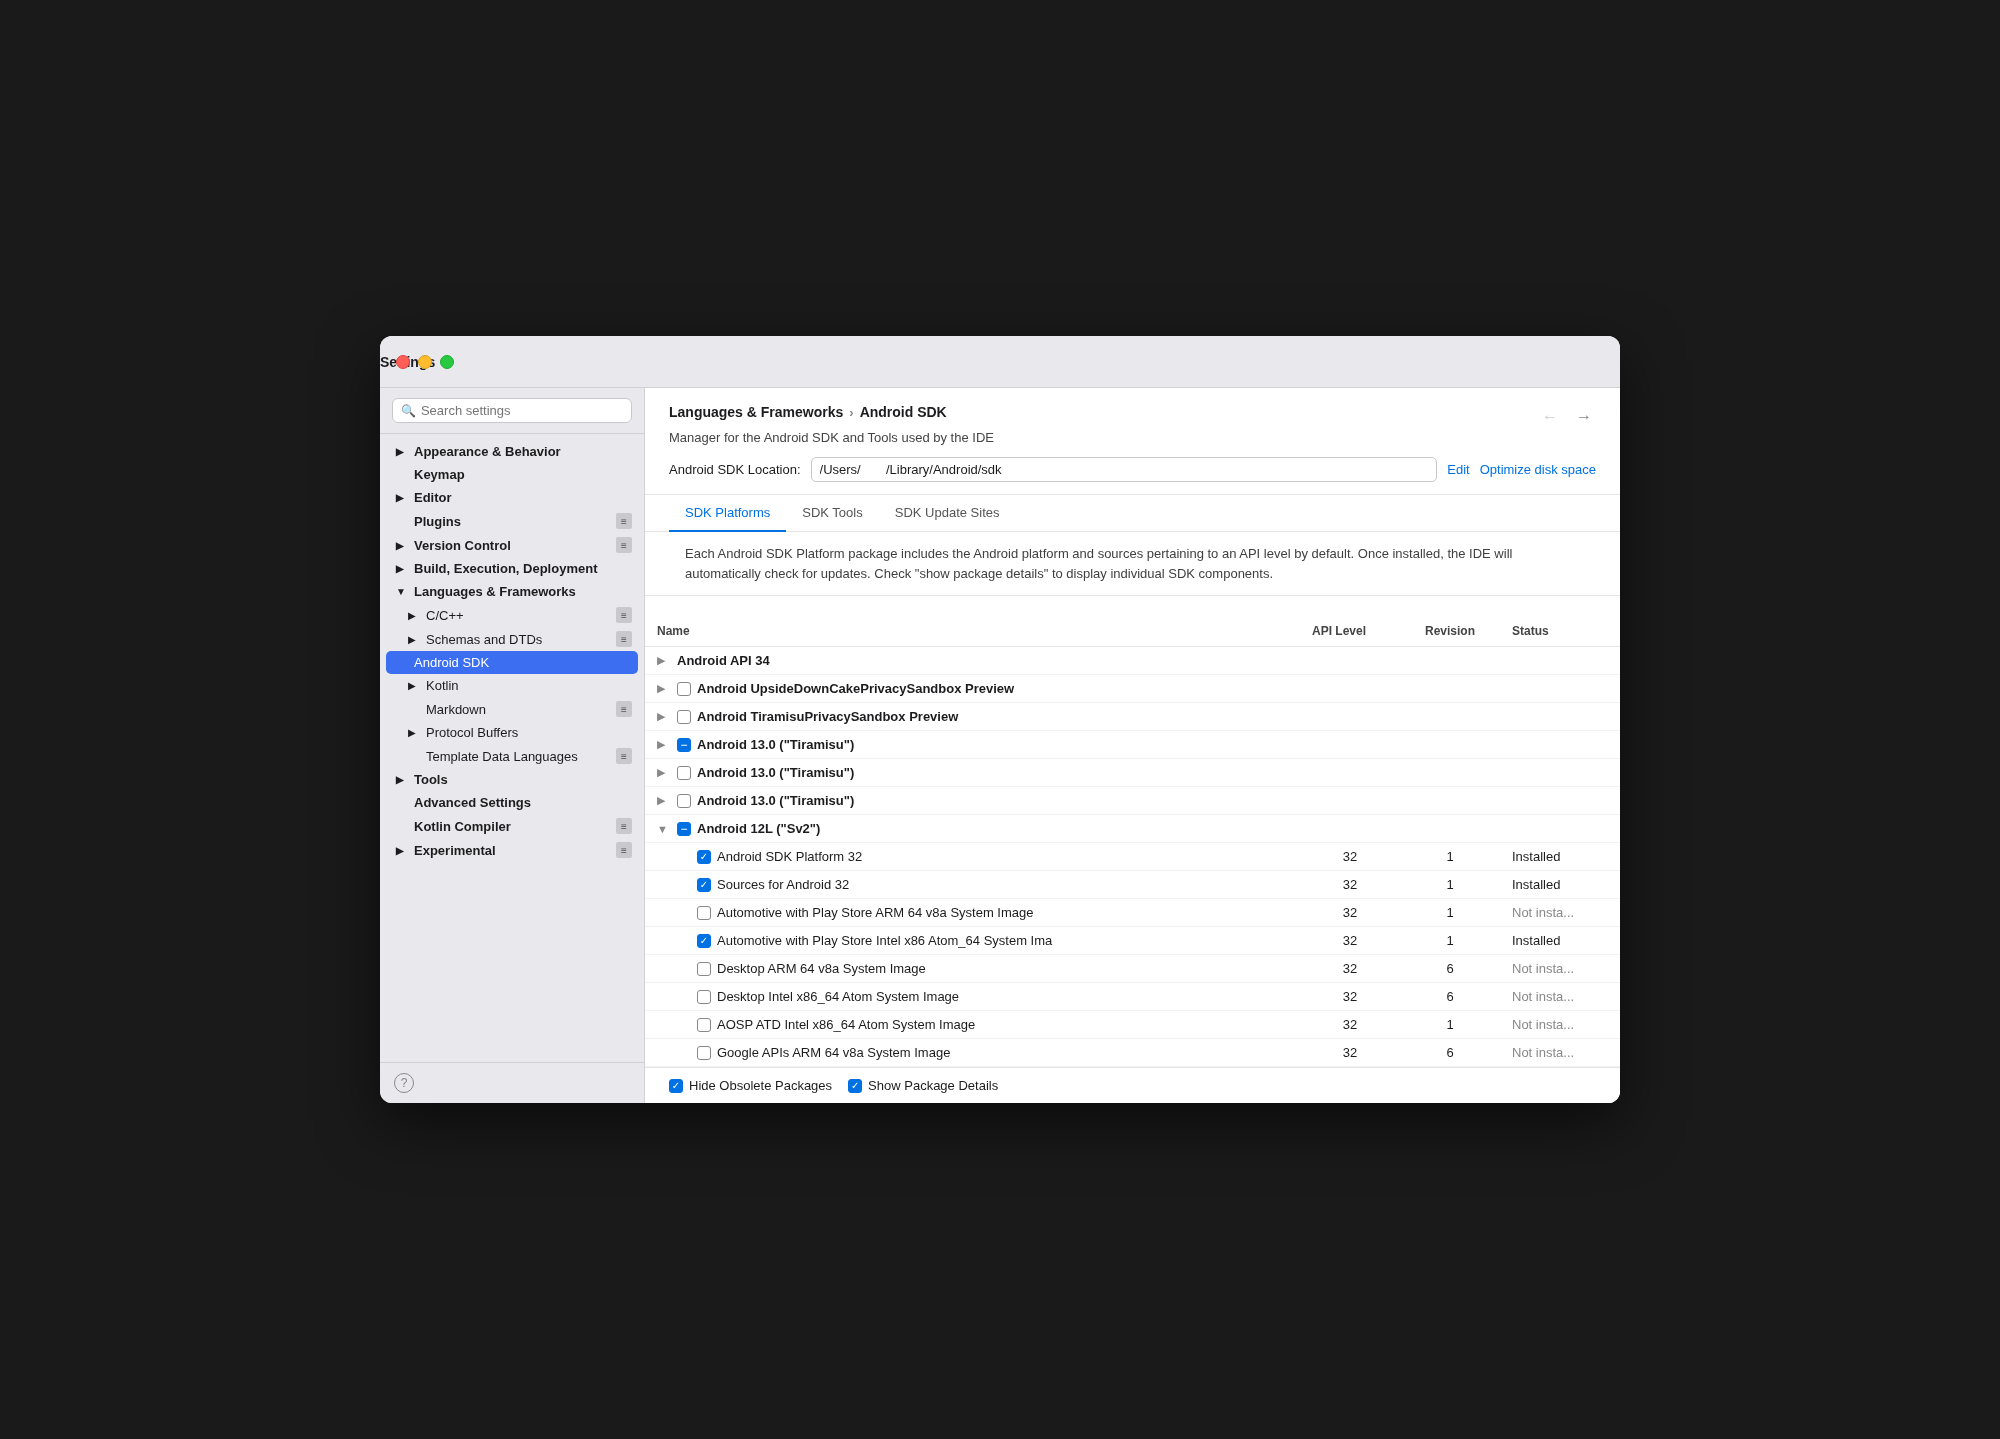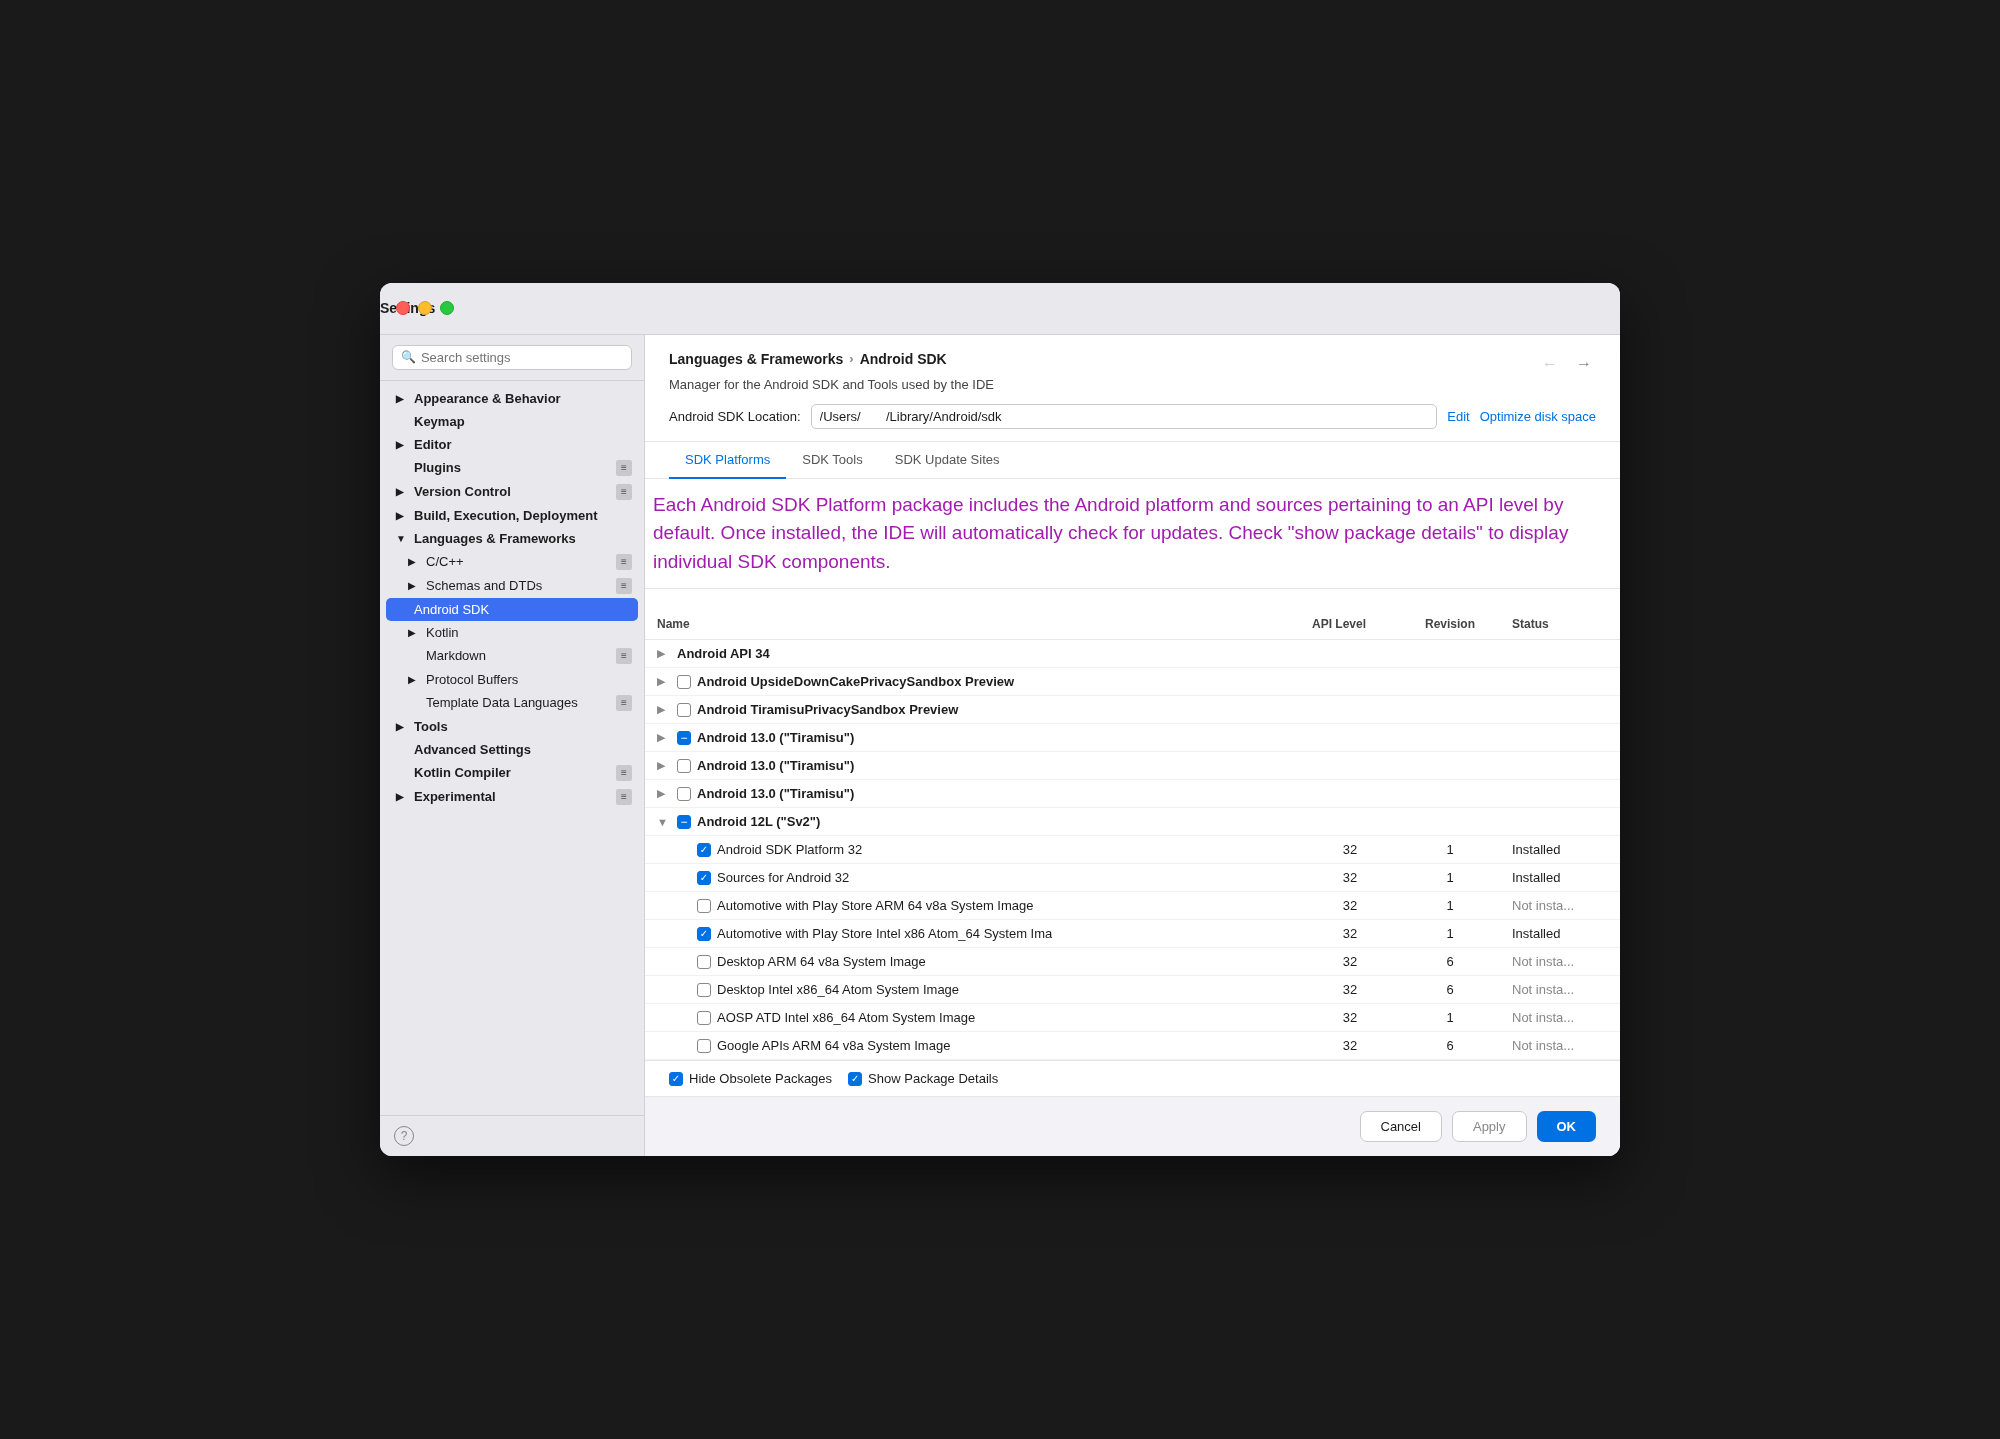--- a/index.html
+++ b/index.html
@@ -230,23 +230,23 @@
     }
     
     .table-area {
       flex: 1;
       overflow: hidden;
       display: flex;
       flex-direction: column;
       min-height: 0;
     }
     .table-description {
-      padding: 12px 8px;
-      font-size: 19px;
-      color: #a21caf;
+      padding: 12px 40px;
+      font-size: 13px;
+      color: #404040;
       line-height: 1.5;
       border-bottom: 1px solid #e5e5ea;
       flex-shrink: 0;
     }
     .table-container {
       flex: 1;
       overflow-y: auto;
       position: relative;
       margin-top: 20px;
     }
@@ -722,20 +722,15 @@
               <span>Hide Obsolete Packages</span>
             </label>
             <label class="cb-label">
               <div class="cb-small checked">✓</div>
               <span>Show Package Details</span>
             </label>
           </div>
         </div>
       </div>
 
-      <div class="action-buttons">
-        <button class="btn btn-cancel">Cancel</button>
-        <button class="btn btn-apply">Apply</button>
-        <button class="btn btn-ok">OK</button>
-      </div>
     </div>
   </div>
 </div>
 
 </body></html>

